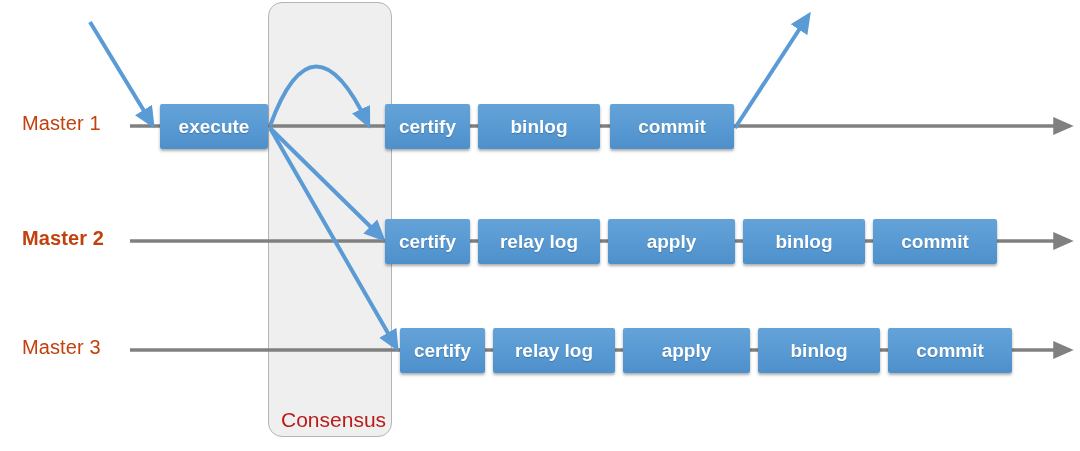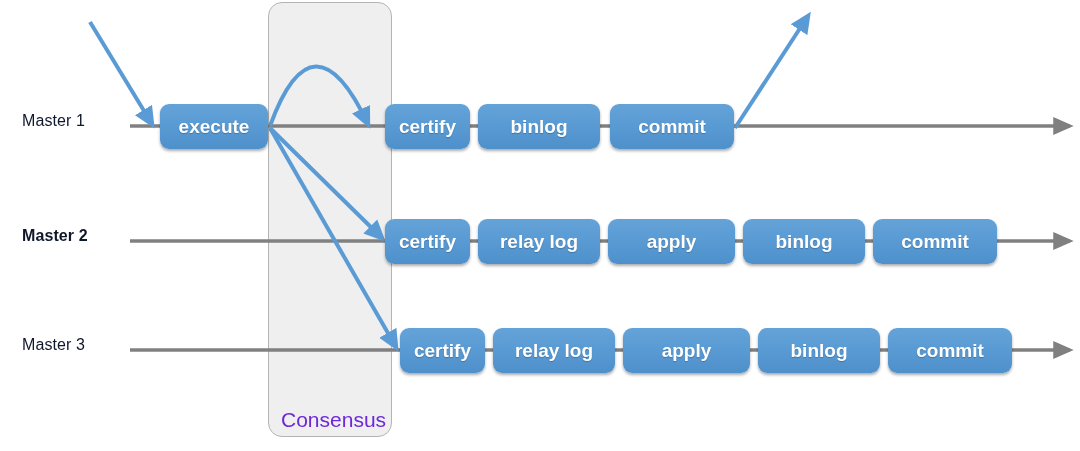--- a/index.html
+++ b/index.html
@@ -2,49 +2,49 @@
 <html><head>
 <meta charset="utf-8">
 <style>
   html,body{margin:0;padding:0;background:#ffffff;}
   body{width:1080px;height:451px;overflow:hidden;
        font-family:"Liberation Sans", sans-serif;}
   #stage{position:relative;width:1080px;height:451px;background:#fff;}
 
   .row-label{
     position:absolute;
-    font-size:16px;
-    color:#0f172a;
+    font-size:20px;
+    color:#c2410c;
     font-family:"Liberation Sans", sans-serif;
     letter-spacing:0.1px;
     white-space:nowrap;
   }
 
   .consensus-box{
     position:absolute;
     box-sizing:border-box;
     background:#efefef;
     border:1.5px solid #b4b4b4;
     border-radius:14px;
   }
   .consensus-label{
     position:absolute;
     font-size:21px;
-    color:#6d28d9;
+    color:#b91c1c;
     white-space:nowrap;
     font-family:"Liberation Sans", sans-serif;
   }
 
   .stage-box{
     position:absolute;
     box-sizing:border-box;
     display:flex;
     align-items:center;
     justify-content:center;
-    border-radius:9px;
+    border-radius:2px;
     background:linear-gradient(180deg,#64a3d8 0%,#5a9bd4 45%,#4e90cb 100%);
     box-shadow:0 2px 3px rgba(0,0,0,0.33);
     color:#ffffff;
     font-weight:bold;
     font-size:19px;
     text-shadow:0 1px 1px rgba(0,0,0,0.22);
     font-family:"Liberation Sans", sans-serif;
     white-space:nowrap;
   }
 

